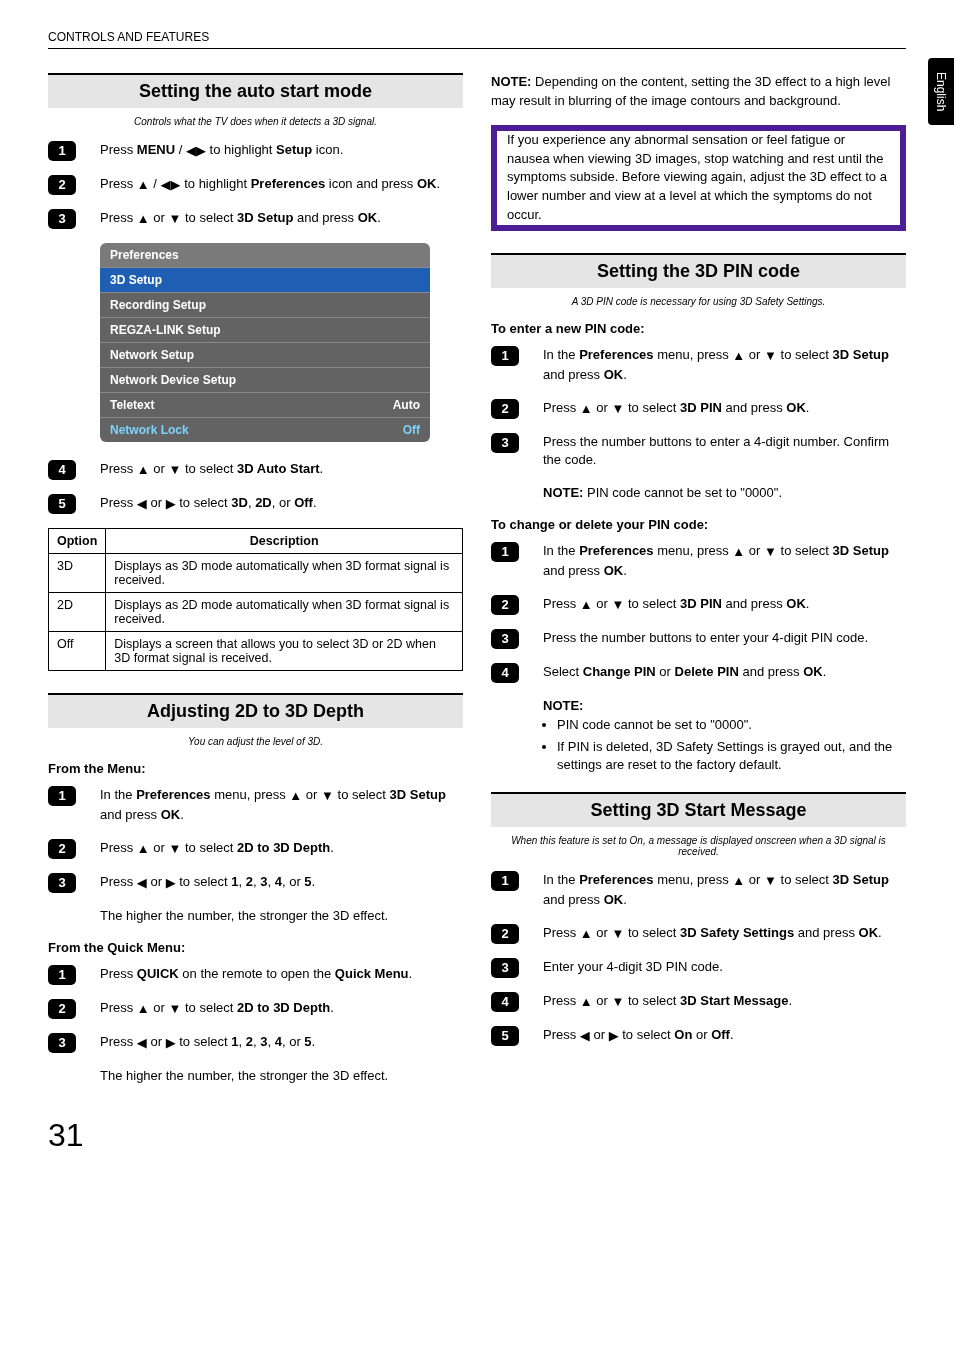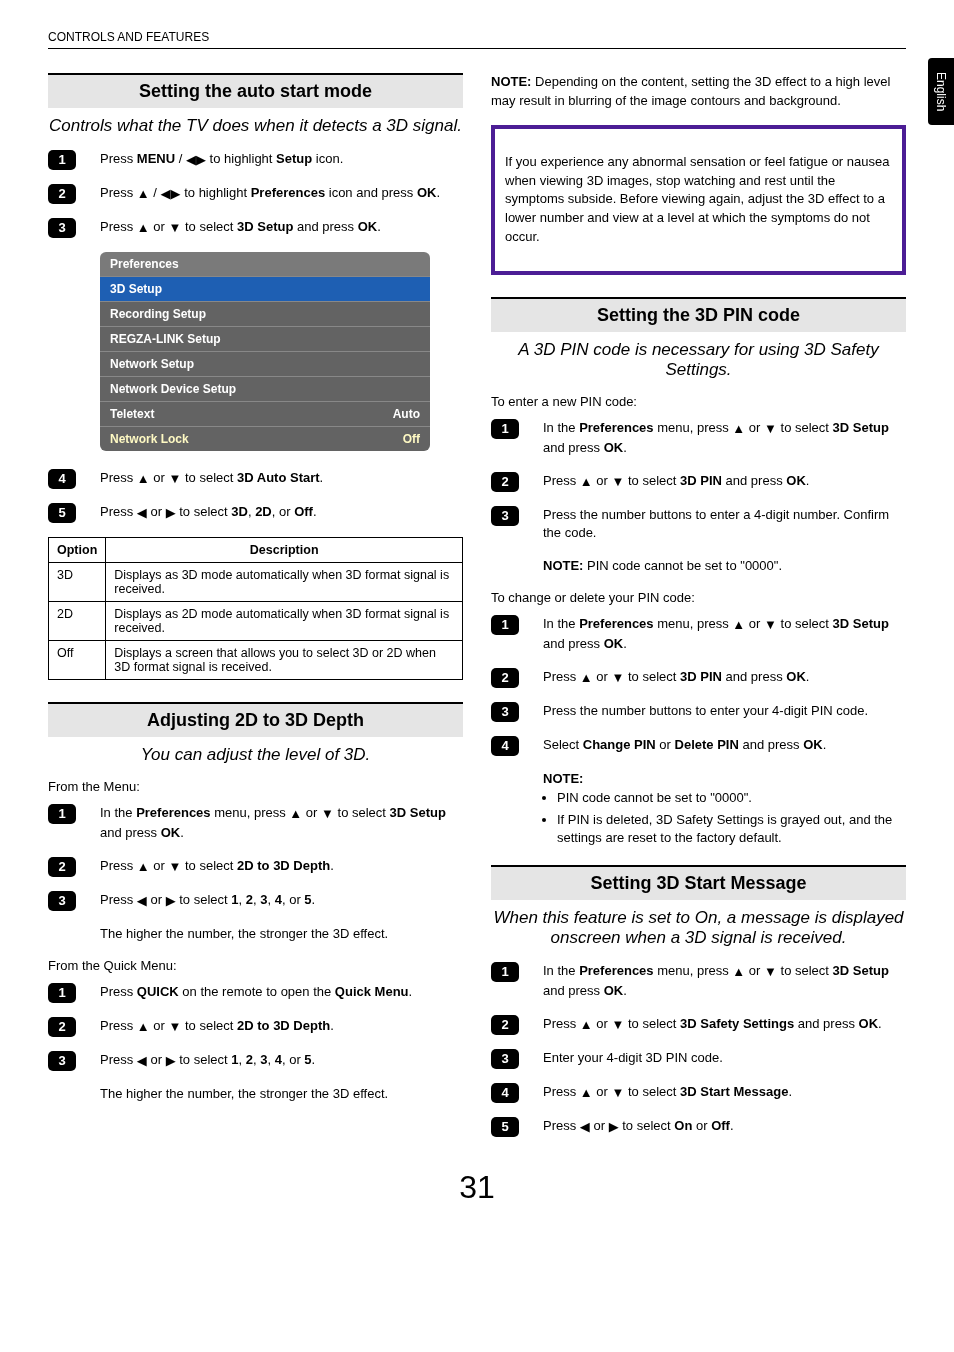--- a/index.html
+++ b/index.html
@@ -4,39 +4,39 @@
 <style>
   * { box-sizing: border-box; margin: 0; padding: 0; }
   body { font-family: Arial, Helvetica, sans-serif; font-size: 13px; color: #000; background: #fff; width: 954px; margin: 0 auto; position: relative; }
   .page { padding: 30px 48px 20px 48px; position: relative; }
   .header-line { border-bottom: 1px solid #000; margin-bottom: 6px; }
   .header-text { text-align: left; font-size: 12px; margin-bottom: 4px; }
   .side-tab { position: absolute; right: 0; top: 58px; background: #000; color: #fff; padding: 14px 6px; writing-mode: vertical-rl; text-orientation: mixed; font-size: 12px; border-radius: 4px 0 0 4px; }
   .columns { display: flex; gap: 28px; margin-top: 24px; }
   .col { flex: 1; }
   .section-heading { background: #e5e5e5; text-align: center; font-weight: bold; font-size: 18px; padding: 6px 16px; border-top: 2px solid #000; margin-bottom: 8px; }
-  .intro-italic { font-style: italic; text-align: center; margin: 8px 0 14px 0; font-size: 17px; }
+  .intro-italic { font-style: italic; text-align: center; margin: 8px 0 14px 0; font-size: 10px; }
   .step { display: flex; align-items: flex-start; margin-bottom: 14px; }
   .step-badge { flex: 0 0 28px; height: 20px; background: #000; color: #fff; border-radius: 5px; text-align: center; font-weight: bold; font-size: 13px; line-height: 20px; margin-right: 24px; }
   .step-text { flex: 1; line-height: 1.45; }
   .bold { font-weight: bold; }
   .arrow { display: inline-block; vertical-align: -1px; }
   .prefs-box { margin: 6px 0 18px 52px; width: 330px; font-size: 12px; color: #fff; border-radius: 6px; overflow: hidden; }
   .prefs-header { background: #7a7a7a; padding: 5px 10px; font-weight: bold; }
   .prefs-row { background: #636363; padding: 5px 10px; border-top: 1px solid #888; display: flex; justify-content: space-between; }
   .prefs-row.sel { background: #1e5fb3; }
-  .prefs-row.dim { color: #fef9c3; }
+  .prefs-row.dim { color: #7dd3fc; }
   .prefs-val { font-weight: bold; }
   table.opts { width: 100%; border-collapse: collapse; margin-top: 12px; }
   table.opts th, table.opts td { border: 1px solid #000; padding: 5px 8px; font-size: 12.5px; text-align: left; vertical-align: top; }
   table.opts th { text-align: center; font-weight: bold; border-radius: 12px; }
-  .subhead { font-weight: normal; margin: 14px 0 10px 0; }
+  .subhead { font-weight: bold; margin: 14px 0 10px 0; }
   .note-block { margin-left: 52px; margin-bottom: 14px; line-height: 1.45; }
-  .note-box { border: 4px solid #4c1d95; padding: 24px 10px; margin: 14px 0 22px 0; line-height: 1.45; }
-  .page-number { text-align: center; font-size: 32px; margin-top: 18px; }
+  .note-box { border: 6px solid #4c1d95; padding: 0 10px; margin: 14px 0 22px 0; line-height: 1.45; }
+  .page-number { font-size: 32px; margin-top: 18px; }
   ul.bullets { margin-left: 14px; list-style: disc; }
   ul.bullets li { margin-bottom: 4px; line-height: 1.4; }
   .note-text { line-height: 1.45; margin-bottom: 10px; }
 </style>
 </head>
 <body>
 
 <div class="page">
   <div class="header-text">CONTROLS AND FEATURES</div>
   <div class="header-line"></div>

